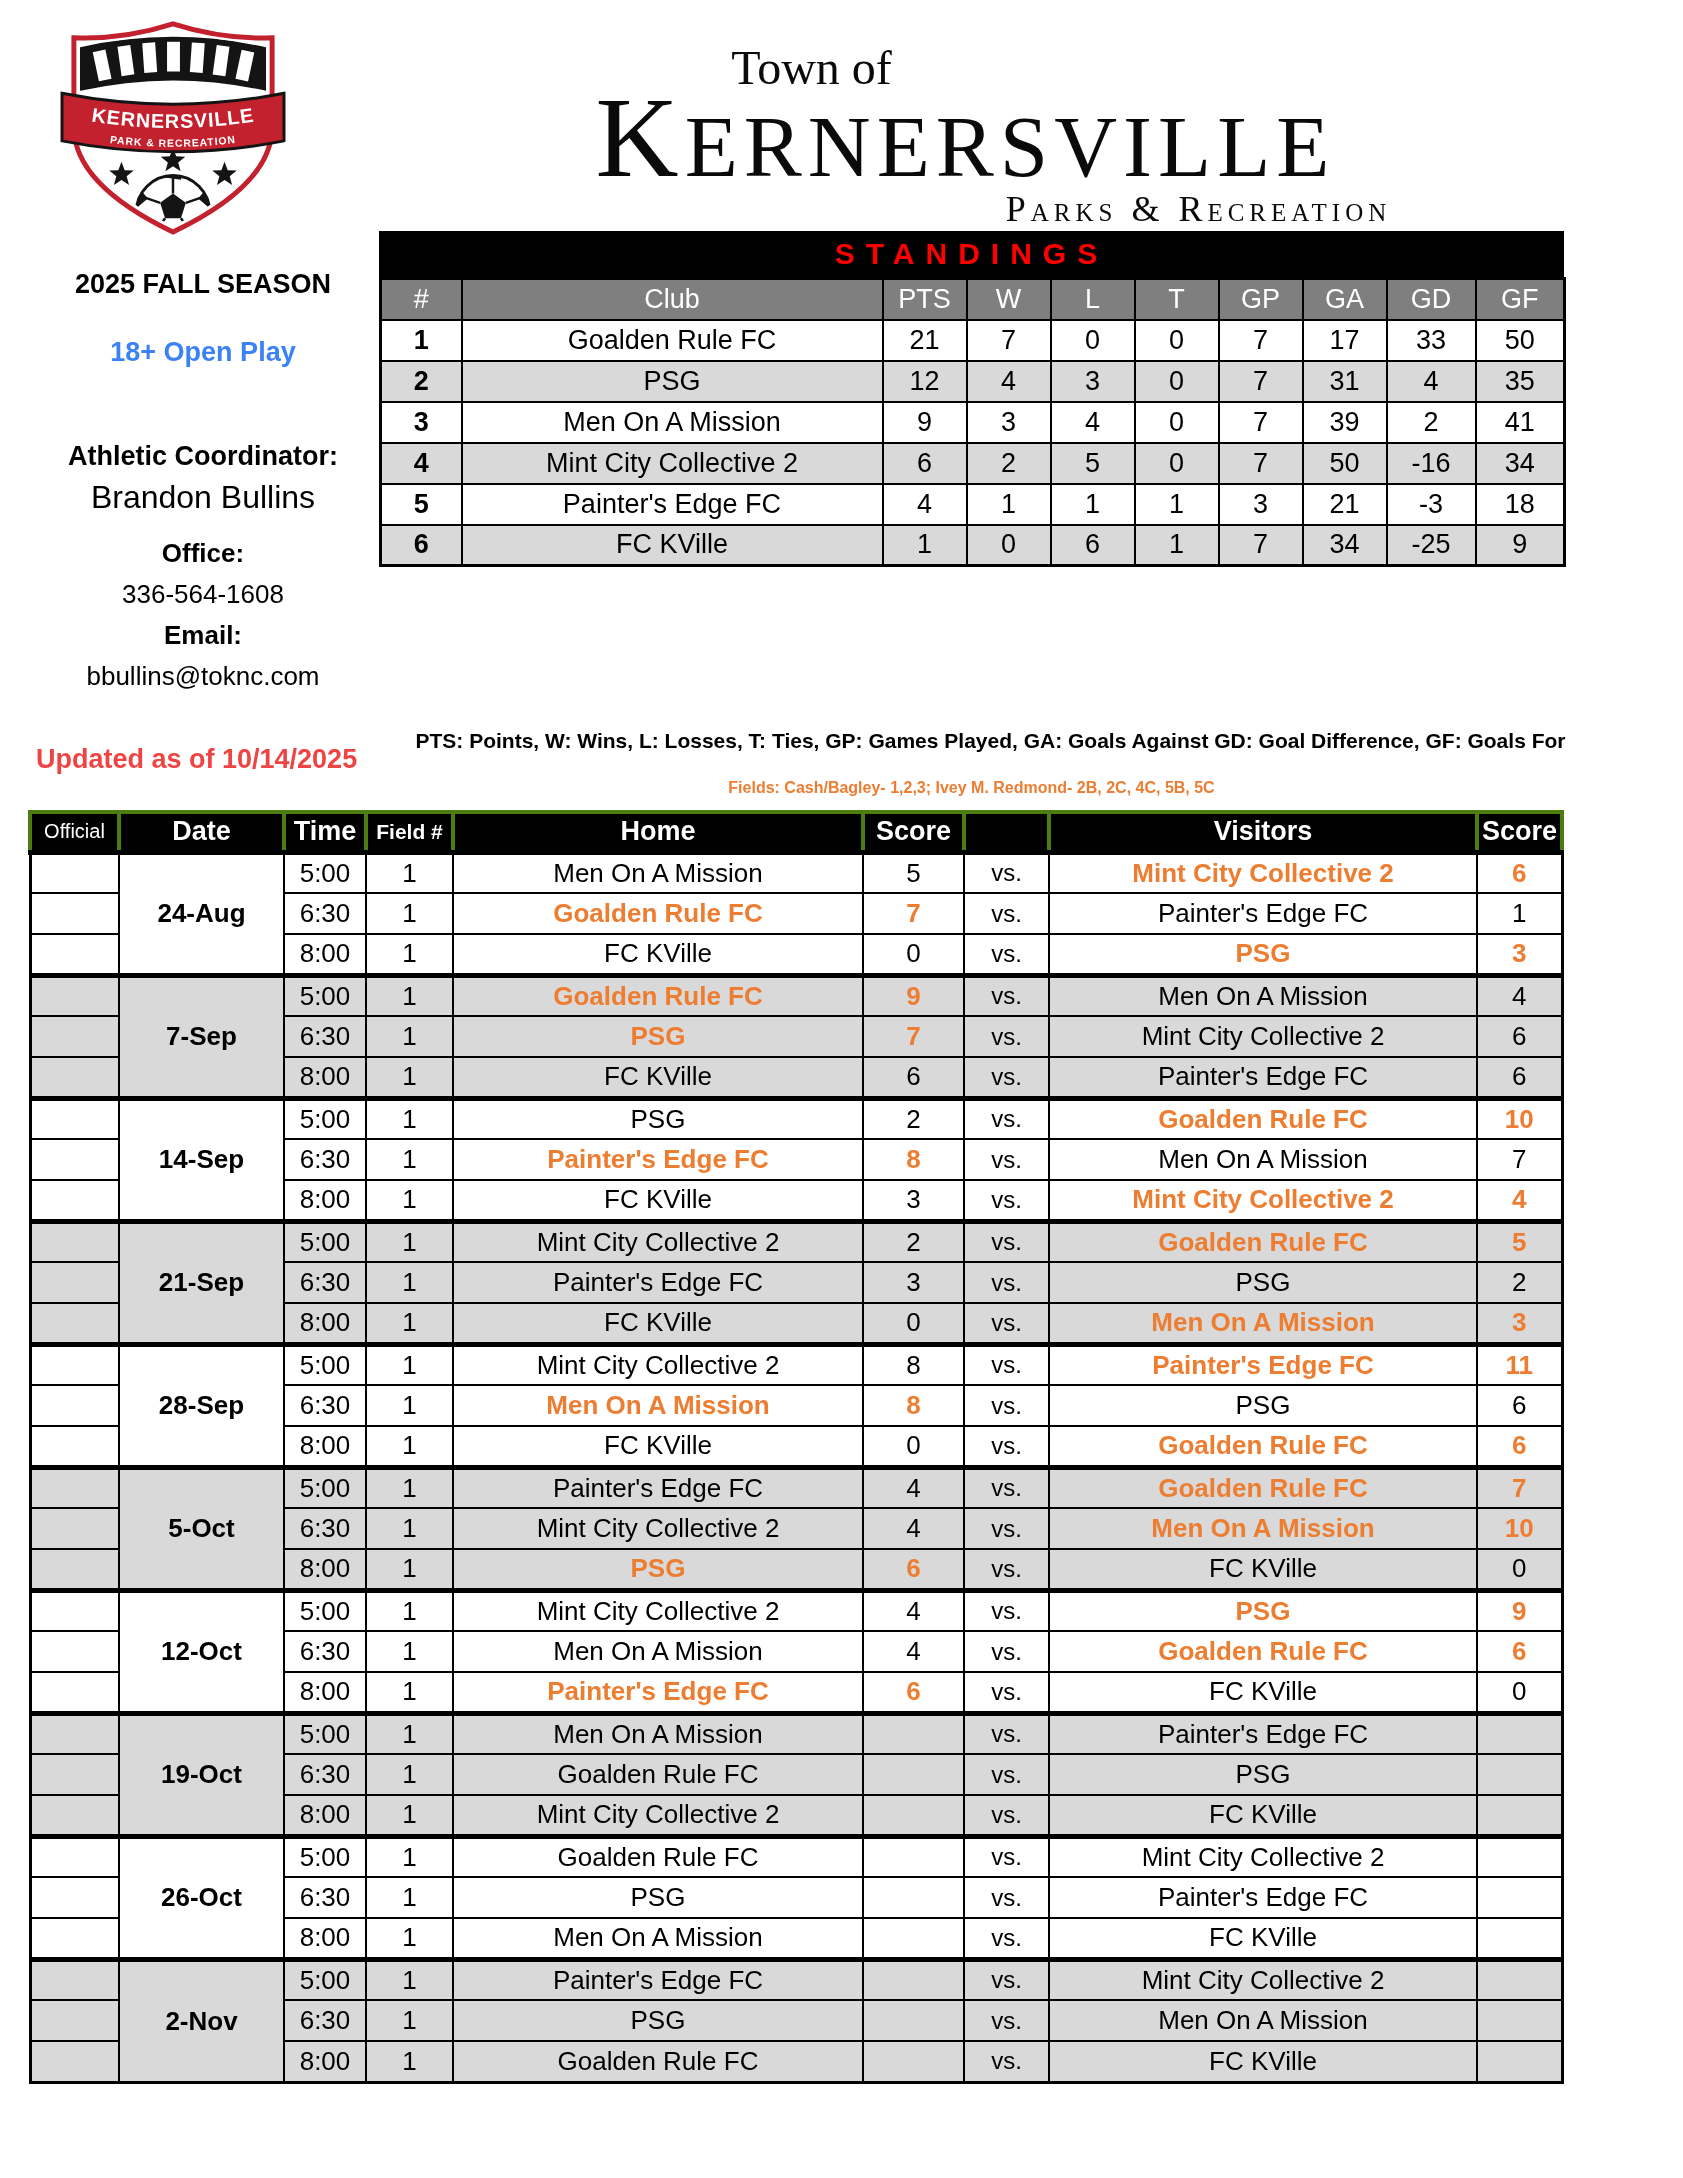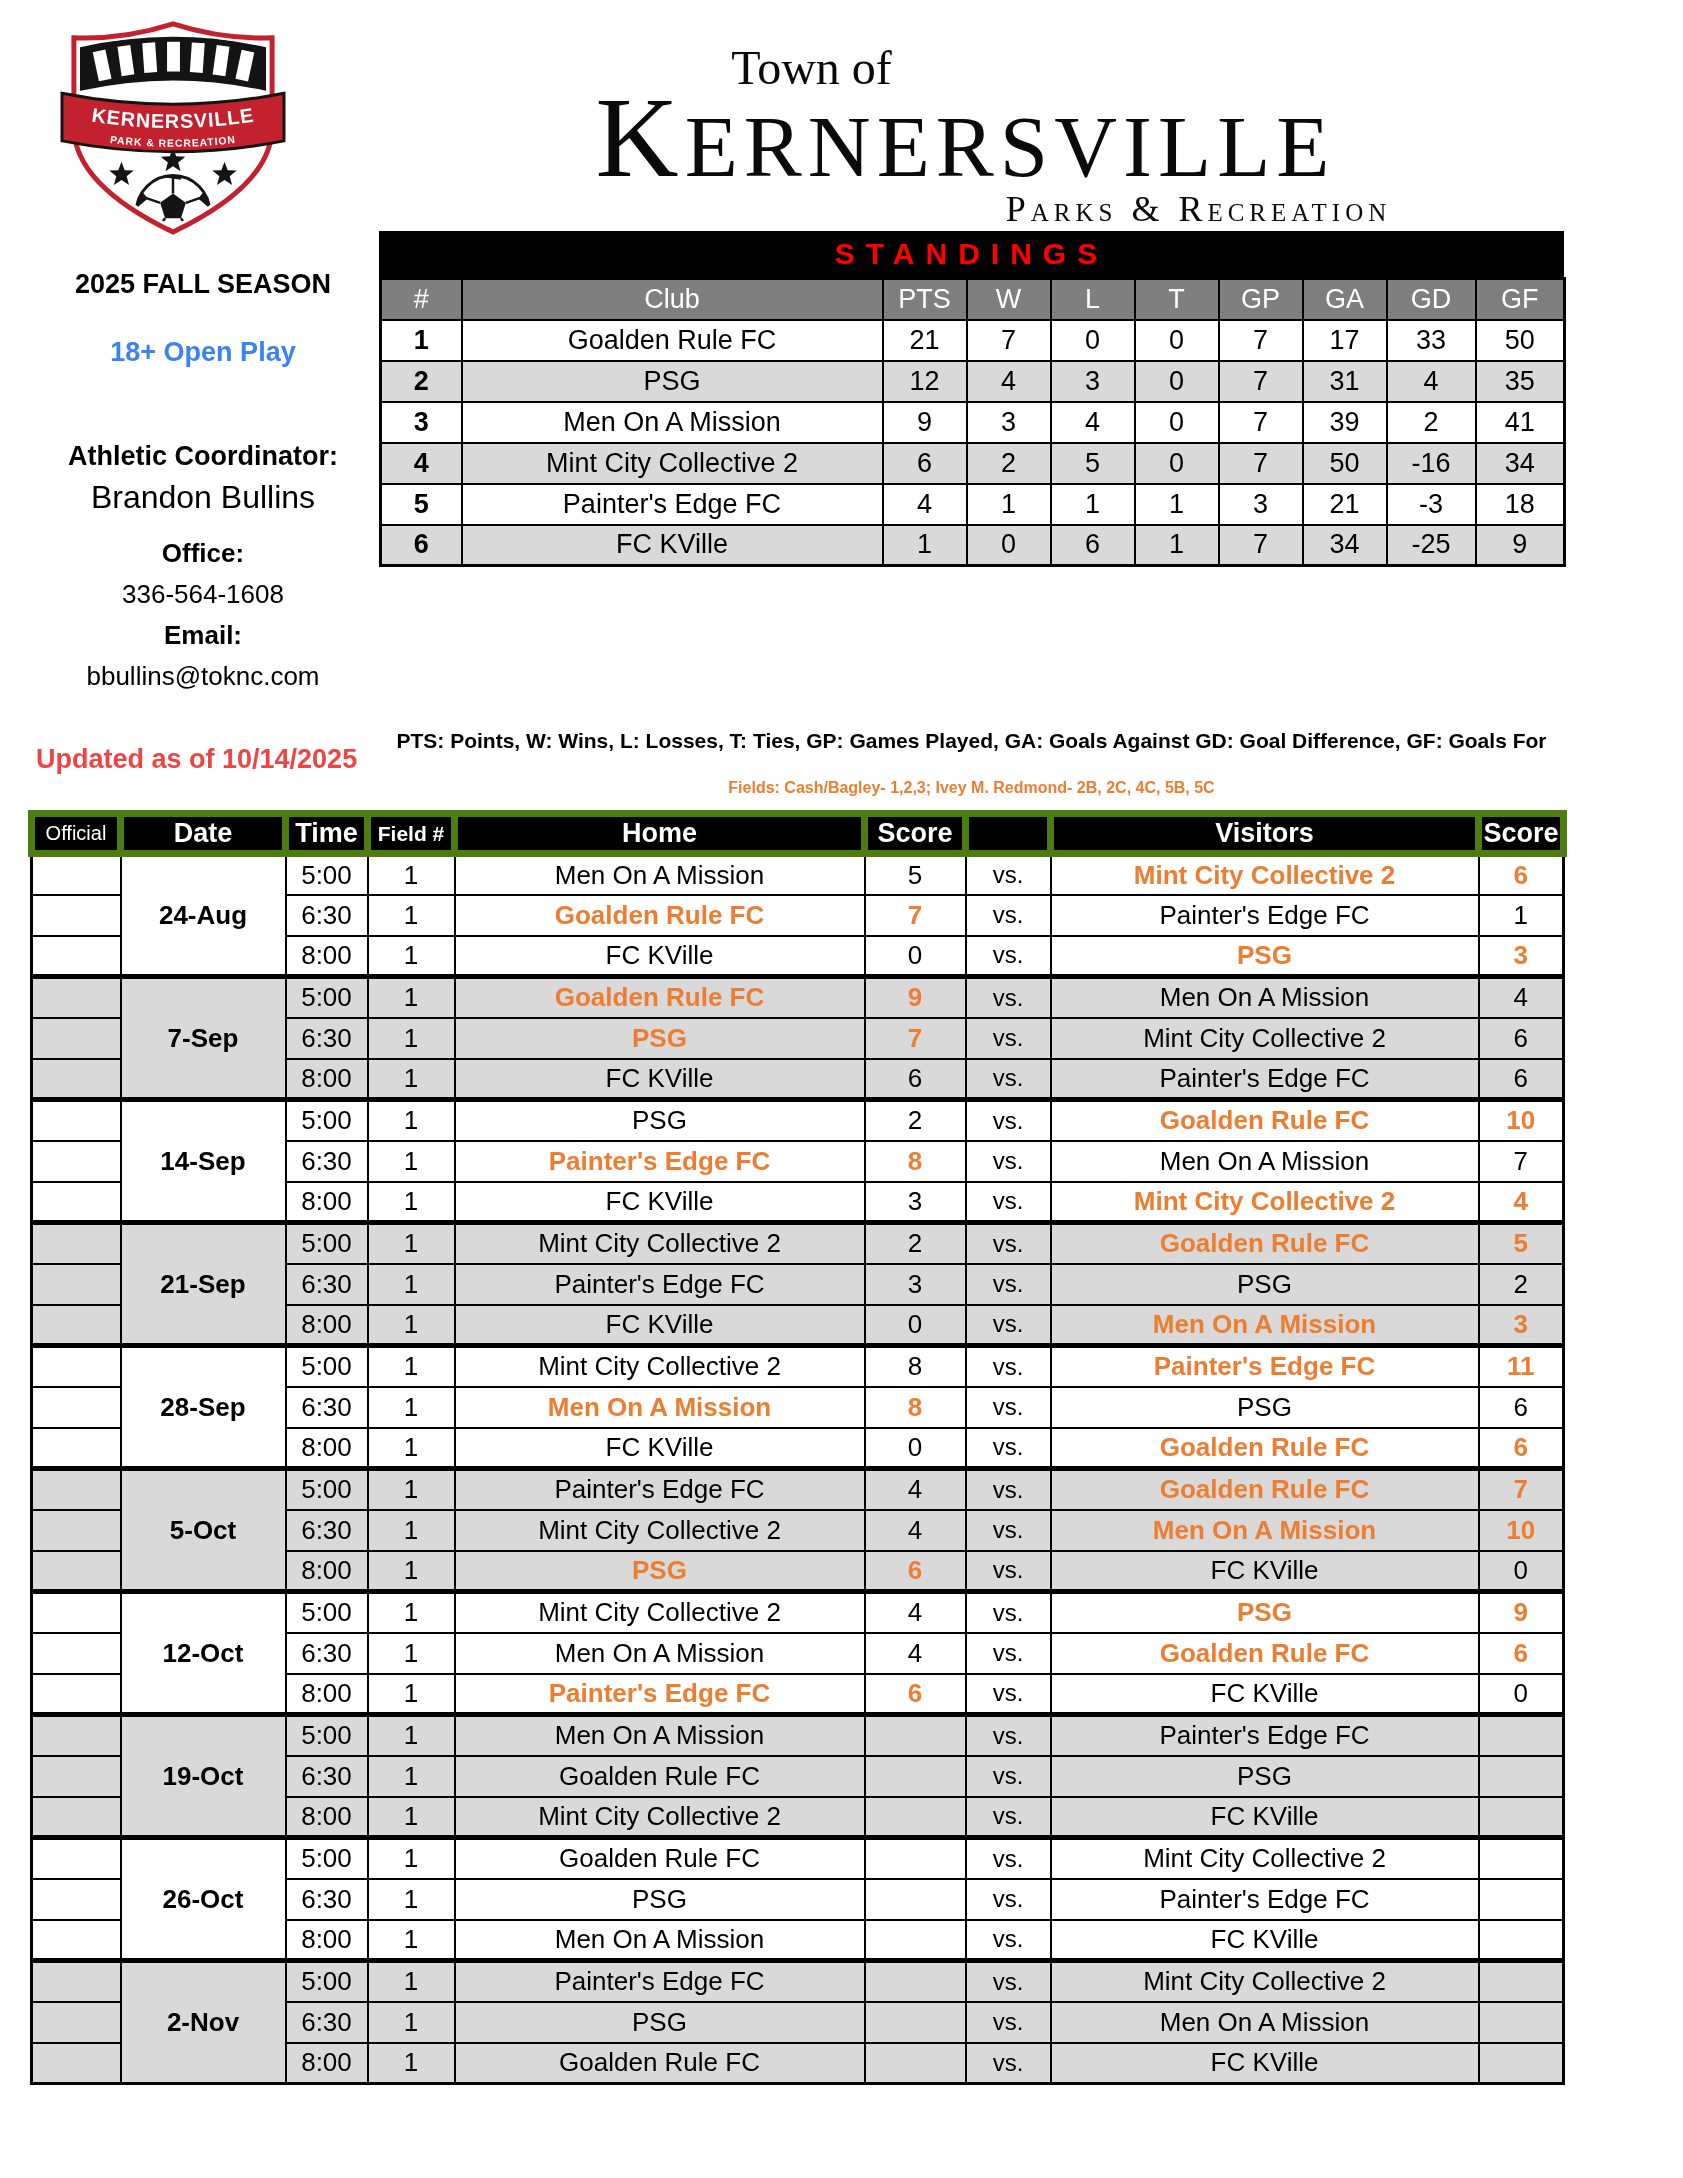--- a/index.html
+++ b/index.html
@@ -32,31 +32,31 @@
   .standings-table tbody tr:nth-child(even) td { background:#d9d9d9; }
   .standings-table td.rank { font-weight:bold; }
 
   
   .sidebar { position:absolute; left:22px; top:267px; width:362px; text-align:center; }
   .sb-line { font-size:27px; line-height:34px; }
   .bold { font-weight:bold; }
   .orange { color:#3b82f6; }
 
   
-  .legend { position:absolute; left:379px; top:729px; width:1185px; text-align:center;
+  .legend { position:absolute; left:398px; top:729px; width:1185px; text-align:center;
             font-size:21px; font-weight:bold; }
   .updated { position:absolute; left:36px; top:744px; width:347px;
              font-size:27px; font-weight:bold; color:#ef4444; }
   .fields-note { position:absolute; left:379px; top:779px; width:1185px; text-align:center;
                  font-size:16px; font-weight:bold; color:#ed7d31; }
 
   
   .schedule-wrap { position:absolute; left:28px; top:810px; }
   .schedule-table { width:1533px; table-layout:fixed; border:3px solid #000; }
-  .schedule-table thead th { background:#000; color:#fff; height:40px; border:7px solid #4d7c0f;
+  .schedule-table thead th { background:#000; color:#fff; height:40px; border:4px solid #4d7c0f;
                              font-size:27px; font-weight:bold; overflow:hidden; white-space:nowrap; }
   .schedule-table thead th.small-h { font-size:20px; font-weight:normal; }
   .schedule-table thead th.field-h { font-size:21px; }
   .schedule-table td { border:2px solid #000; text-align:center; font-size:26px; height:41px;
                        padding:0 3px; overflow:hidden; white-space:nowrap; background:#fff; }
   .schedule-table tbody.shaded td { background:#d9d9d9; }
   .schedule-table td.date-cell { font-weight:bold; }
   .schedule-table td.vs-cell { font-size:24px; }
   .schedule-table td.win { color:#ed7d31; font-weight:bold; }
   .schedule-table tbody td.gtop { border-top:5px solid #000; }

